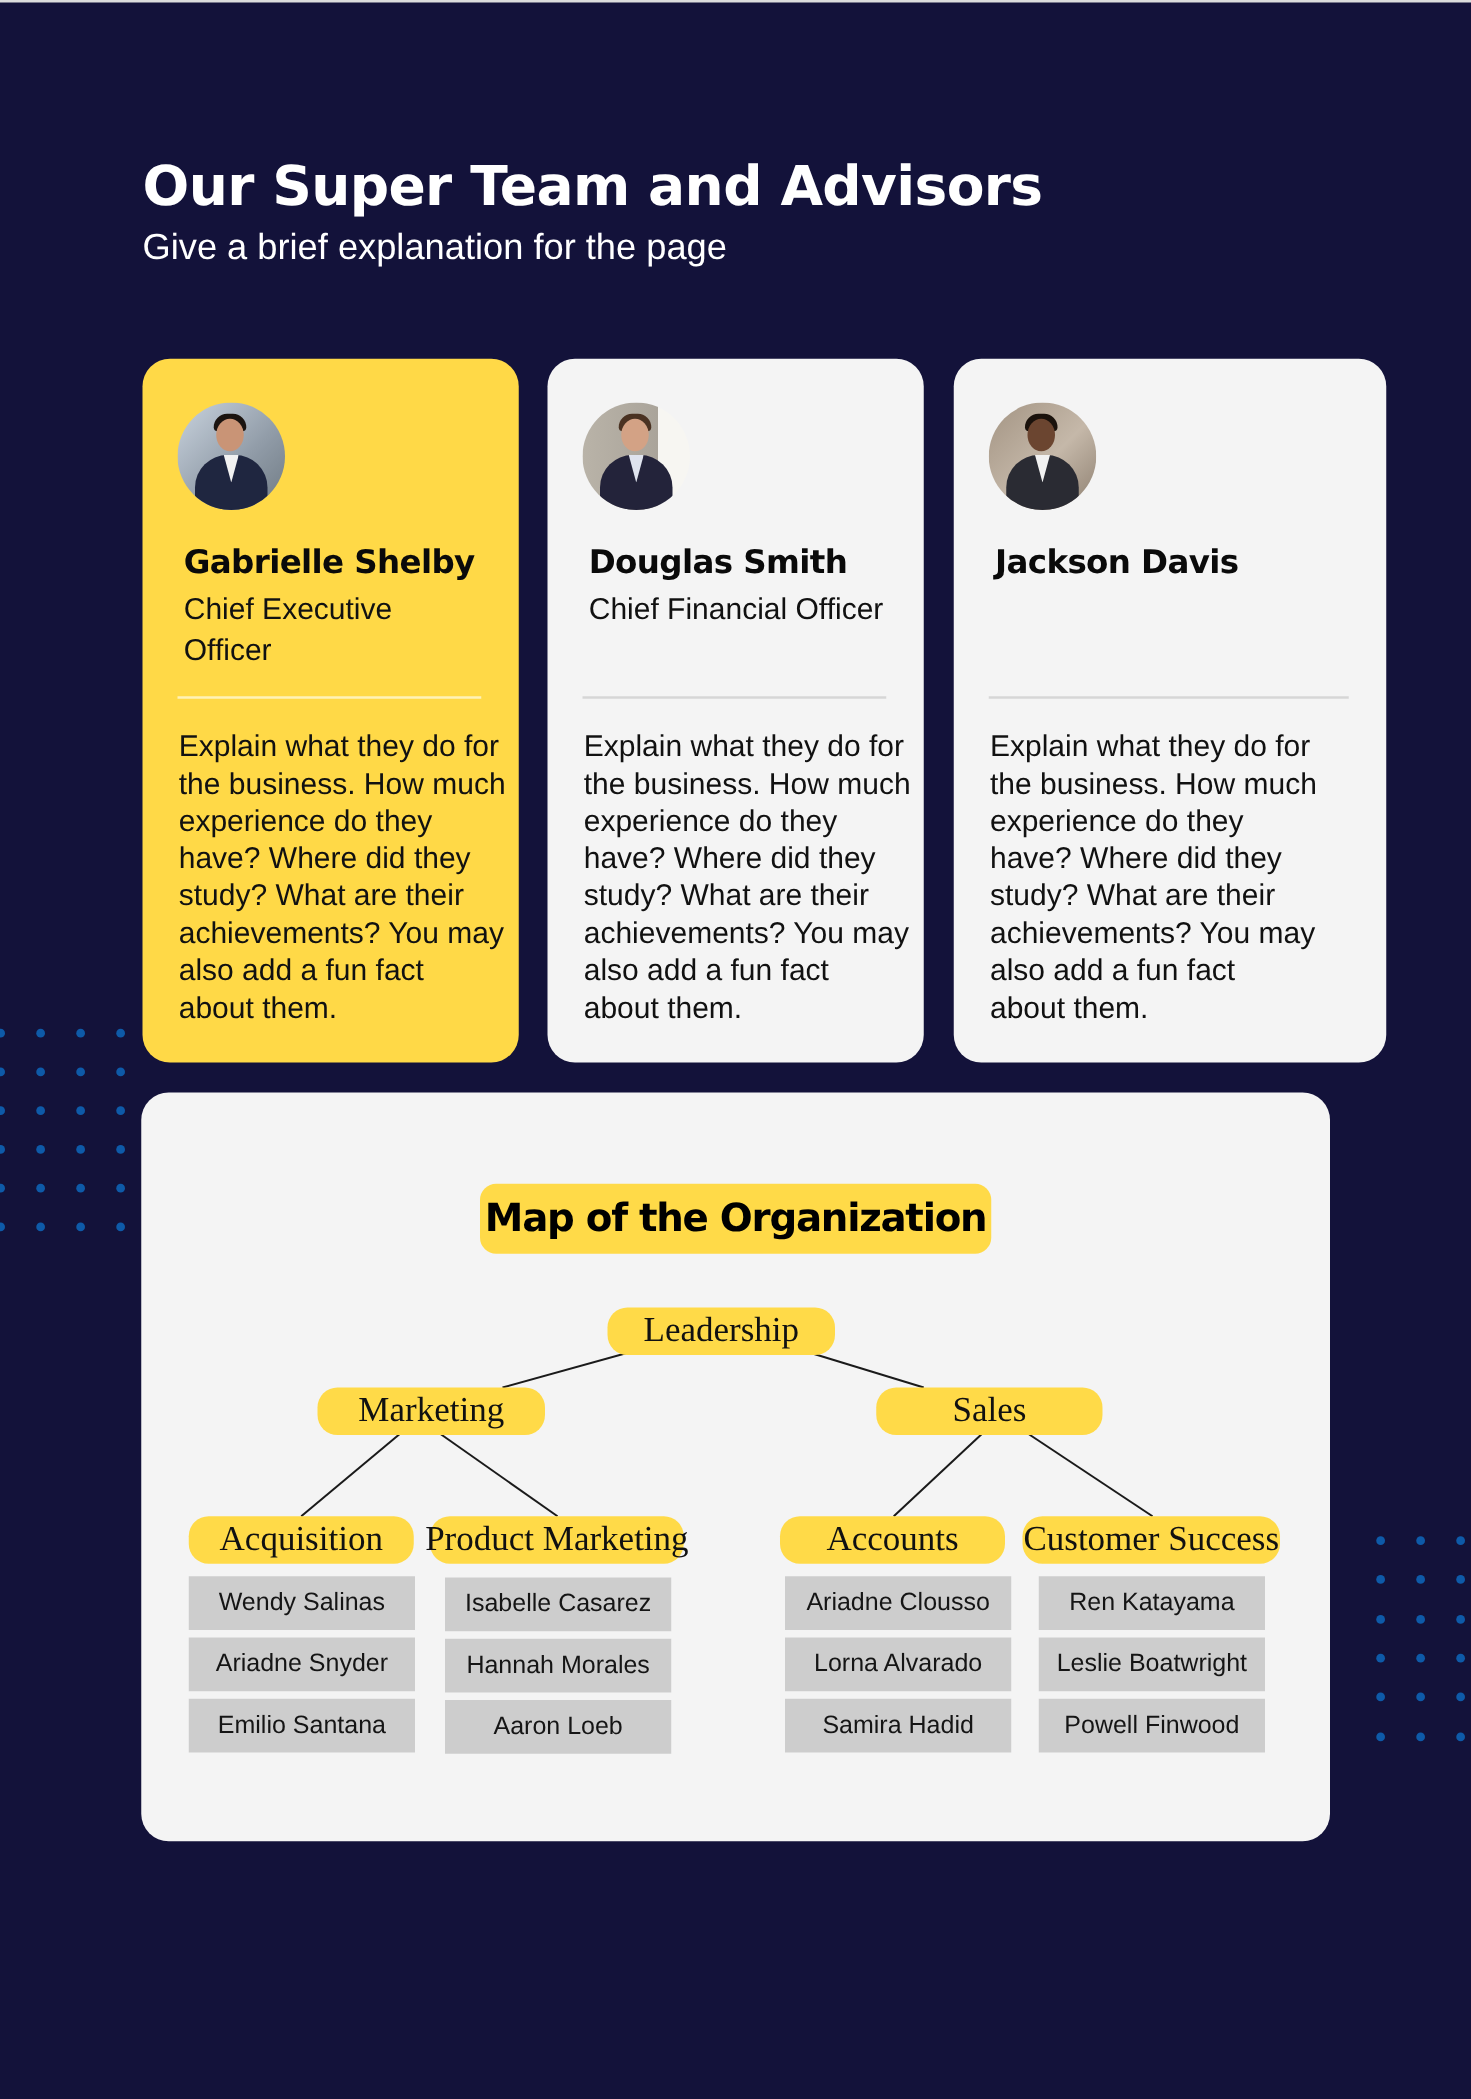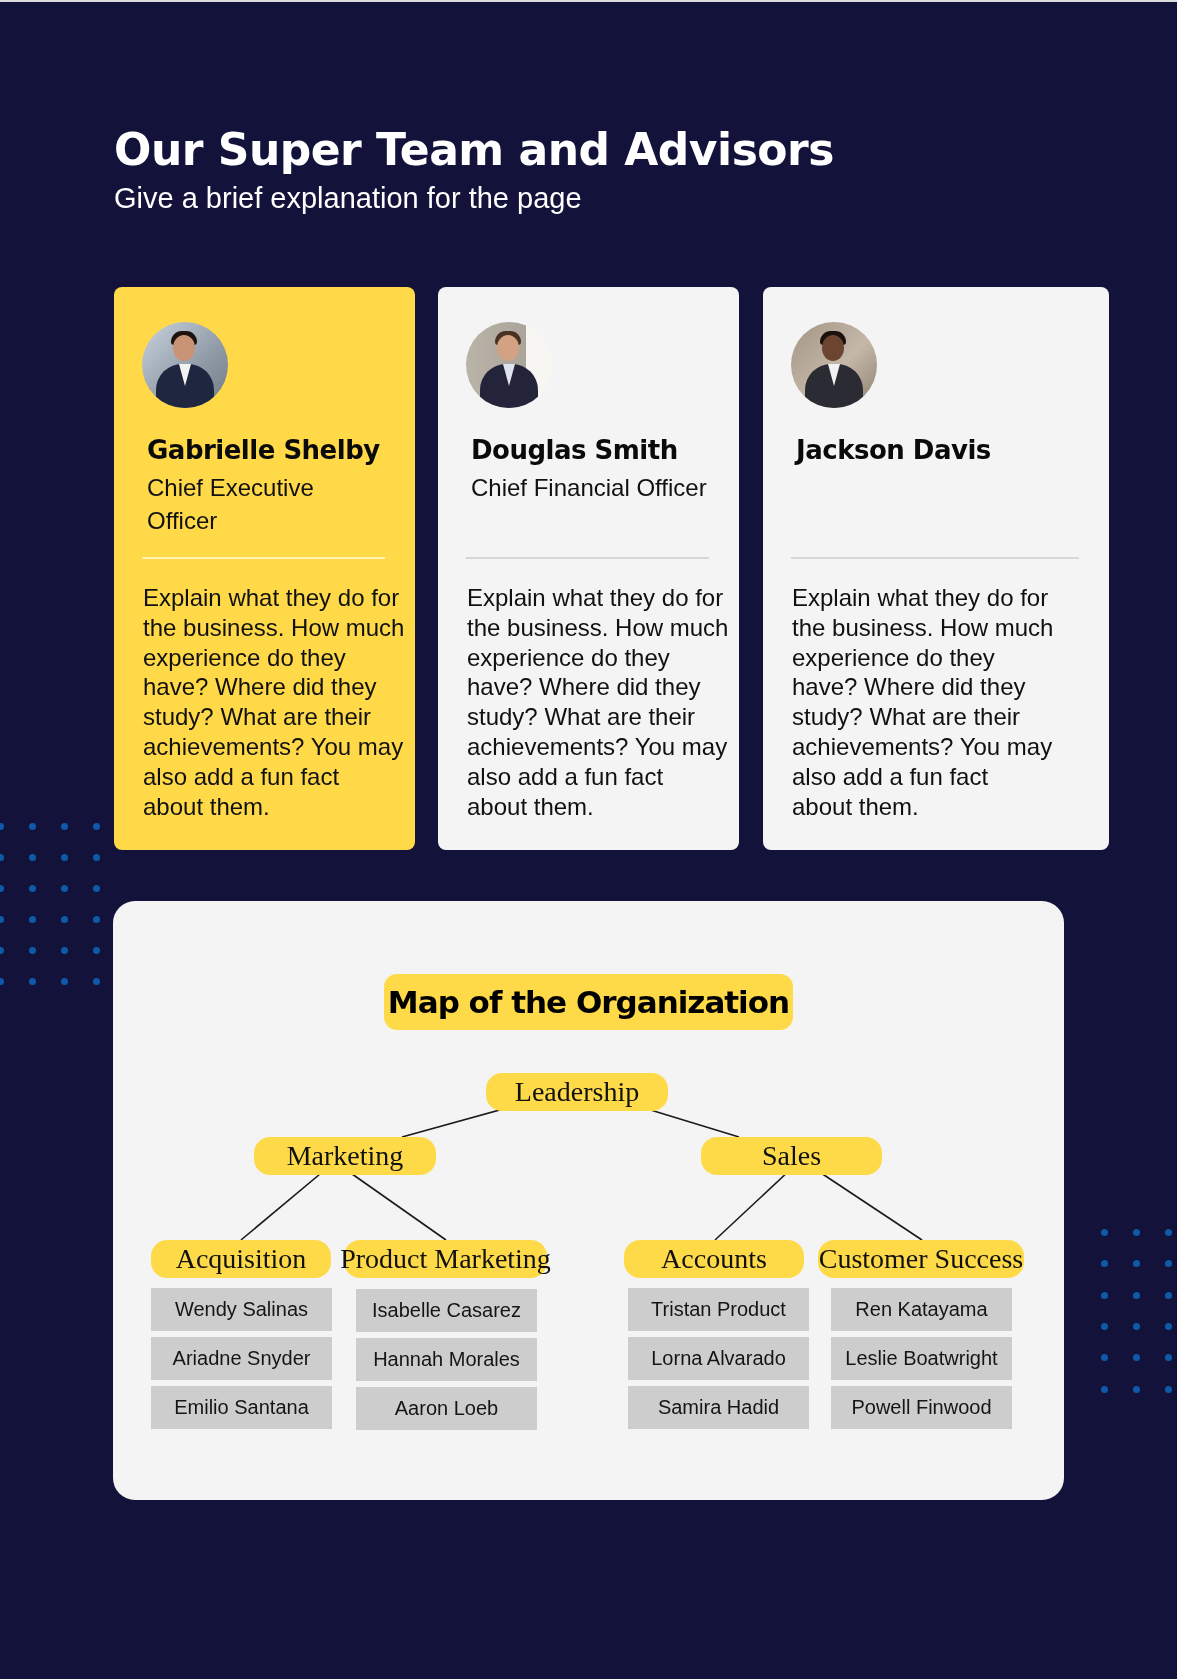--- a/index.html
+++ b/index.html
@@ -18,21 +18,21 @@
   .page-subtitle {
     position: absolute; left: 114px; top: 184px;
     font-size: 29px; color: #ffffff; white-space: nowrap; line-height: 1;
   }
 
   .dots { position: absolute; }
   .dot { position: absolute; width: 7px; height: 7px; border-radius: 50%; background: #0e5aa8; }
 
   .card {
     position: absolute; top: 287px; width: 301px; height: 563px;
-    border-radius: 8px; background: #f4f4f4;
+    border-radius: 22px; background: #f4f4f4;
   }
   .card.highlight { background: #ffd947; }
   .avatar {
     position: absolute; left: 28px; top: 35px; width: 86px; height: 86px; border-radius: 50%;
     overflow: hidden;
   }
   .avatar .bg { position: absolute; inset: 0; }
   .avatar .head { position: absolute; left: 31px; top: 13px; width: 22px; height: 26px; border-radius: 50%; }
   .avatar .hair { position: absolute; left: 29px; top: 9px; width: 26px; height: 14px; border-radius: 13px 13px 4px 4px; }
   .avatar .body { position: absolute; left: 14px; top: 42px; width: 58px; height: 50px; border-radius: 26px 26px 0 0; }
@@ -49,21 +49,21 @@
   }
   .card-divider { position: absolute; left: 28px; right: 30px; top: 270px; height: 2px; background: #d6d6d6; }
   .card.highlight .card-divider { background: #fff2b8; }
   .card-desc {
     position: absolute; left: 29px; top: 296px; width: 262px;
     font-size: 24px; line-height: 29.8px; color: #111111;
   }
 
   .org-panel {
     position: absolute; left: 113px; top: 874px; width: 951px; height: 599px;
-    border-radius: 22px; background: #f4f4f4; margin-top: 27px;
+    border-radius: 22px; background: #f4f4f4;
   }
   .org-title {
     position: absolute; left: 271px; top: 73px; width: 409px; height: 56px;
     border-radius: 13px; background: #ffda48;
     display: flex; align-items: center; justify-content: center;
   }
   .org-title span {
     font-family: "DejaVu Sans", sans-serif; font-weight: bold;
     font-size: 31px; letter-spacing: -1px; color: #000; white-space: nowrap;
   }
@@ -203,20 +203,20 @@
   <div class="pill" style="left:705px;top:339px;width:206px;">Customer Success</div>
 
   <div class="member" style="left:38px;top:387px;">Wendy Salinas</div>
   <div class="member" style="left:38px;top:436px;">Ariadne Snyder</div>
   <div class="member" style="left:38px;top:485px;">Emilio Santana</div>
 
   <div class="member" style="left:243px;top:388px;">Isabelle Casarez</div>
   <div class="member" style="left:243px;top:437px;">Hannah Morales</div>
   <div class="member" style="left:243px;top:486px;">Aaron Loeb</div>
 
-  <div class="member" style="left:515px;top:387px;">Tristan Product</div>
+  <div class="member" style="left:515px;top:387px;">Ariadne Clousso</div>
   <div class="member" style="left:515px;top:436px;">Lorna Alvarado</div>
   <div class="member" style="left:515px;top:485px;">Samira Hadid</div>
 
   <div class="member" style="left:718px;top:387px;">Ren Katayama</div>
   <div class="member" style="left:718px;top:436px;">Leslie Boatwright</div>
   <div class="member" style="left:718px;top:485px;">Powell Finwood</div>
 </div>
 
 </body></html>

